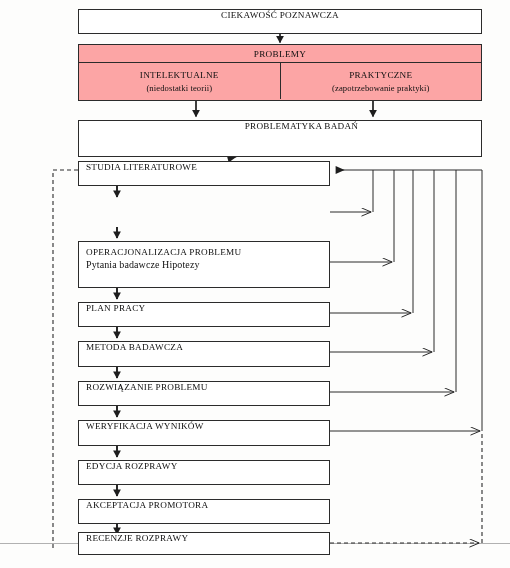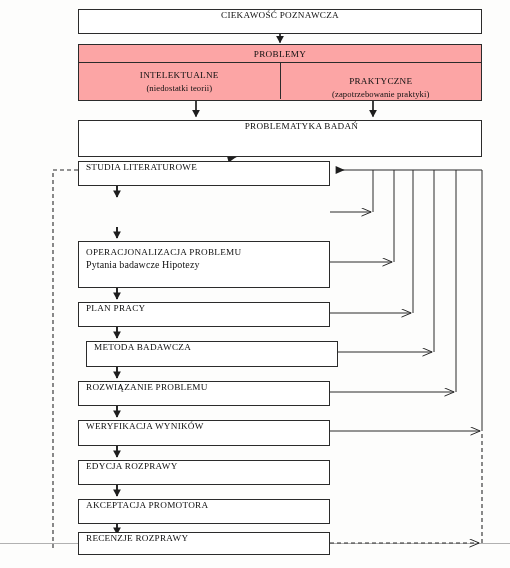--- a/index.html
+++ b/index.html
@@ -88,21 +88,20 @@
     display: flex;
     flex-direction: column;
     align-items: center;
     justify-content: center;
     font-size: 9.2px;
     color: #111;
     letter-spacing: 0.25px;
   }
   .split-cell.right {
     border-left: 1px solid #2b2b2b;
-    justify-content: flex-end;
   }
   .split-cell .cell-sub {
     font-size: 8.6px;
     letter-spacing: 0.1px;
     margin-top: 3px;
   }
 </style>
 </head>
 <body>
 
@@ -209,21 +208,21 @@
       <span class="label">OPERACJONALIZACJA PROBLEMU</span>
       <span class="sub">Pytania badawcze</span>
       <span class="sub">Hipotezy</span>
     </div>
   </div>
 
   <div class="node" style="left:78px; top:302px; width:252px; height:25px;">
     <span class="left-cap label">PLAN PRACY</span>
   </div>
 
-  <div class="node" style="left:78px; top:341px; width:252px; height:26px;margin-left:8px;">
+  <div class="node" style="left:78px; top:341px; width:252px; height:26px;">
     <span class="left-cap label">METODA BADAWCZA</span>
   </div>
 
   <div class="node" style="left:78px; top:381px; width:252px; height:25px;">
     <span class="left-cap label">ROZWIĄZANIE PROBLEMU</span>
   </div>
 
   <div class="node" style="left:78px; top:420px; width:252px; height:26px;">
     <span class="left-cap label">WERYFIKACJA WYNIKÓW</span>
   </div>

